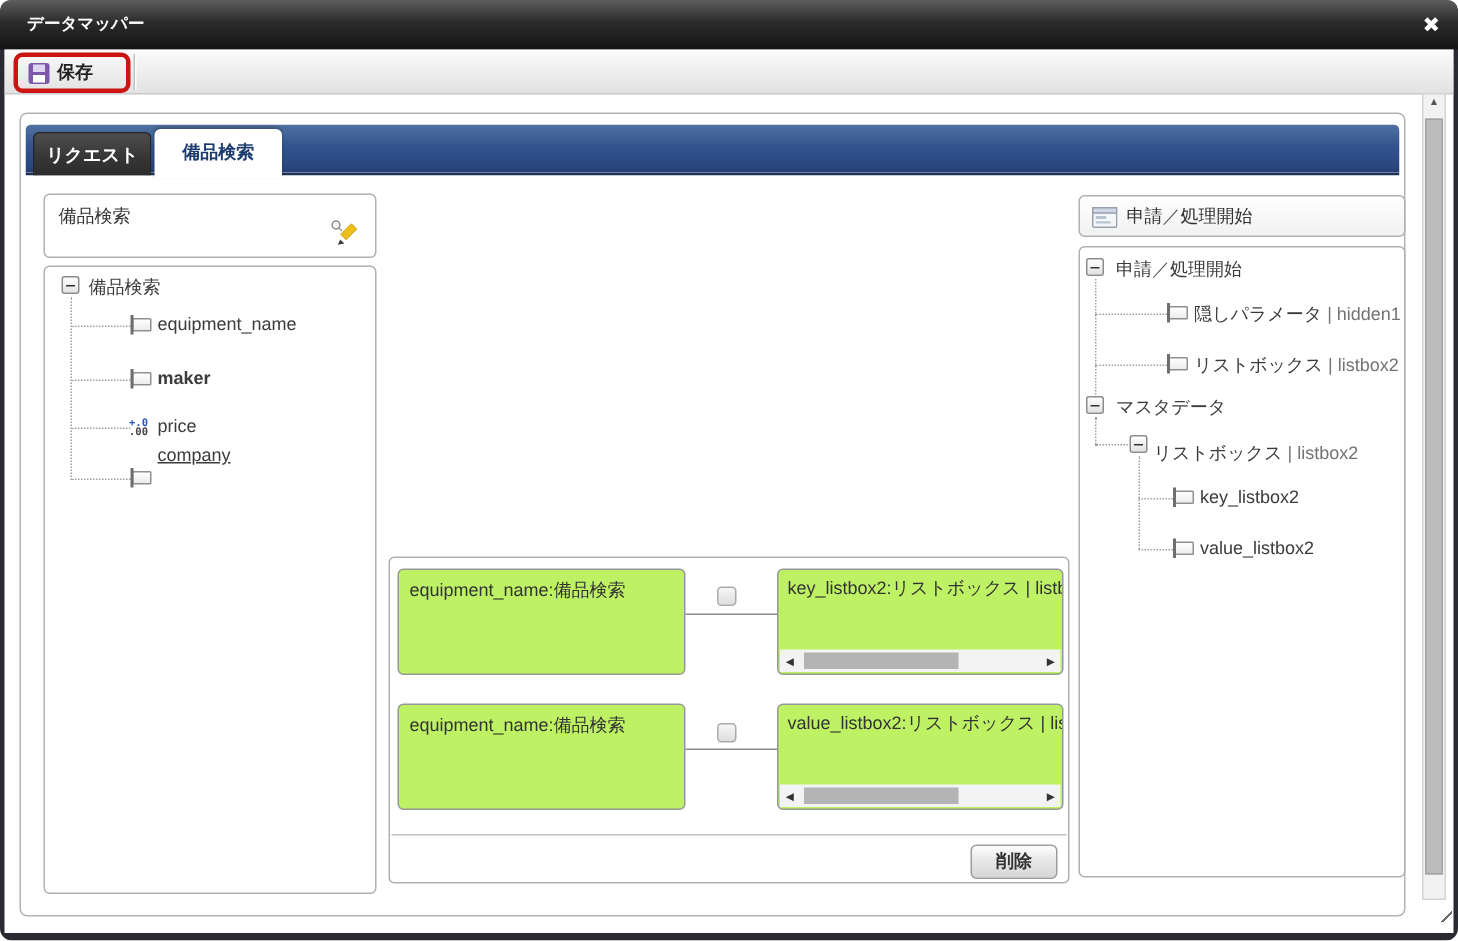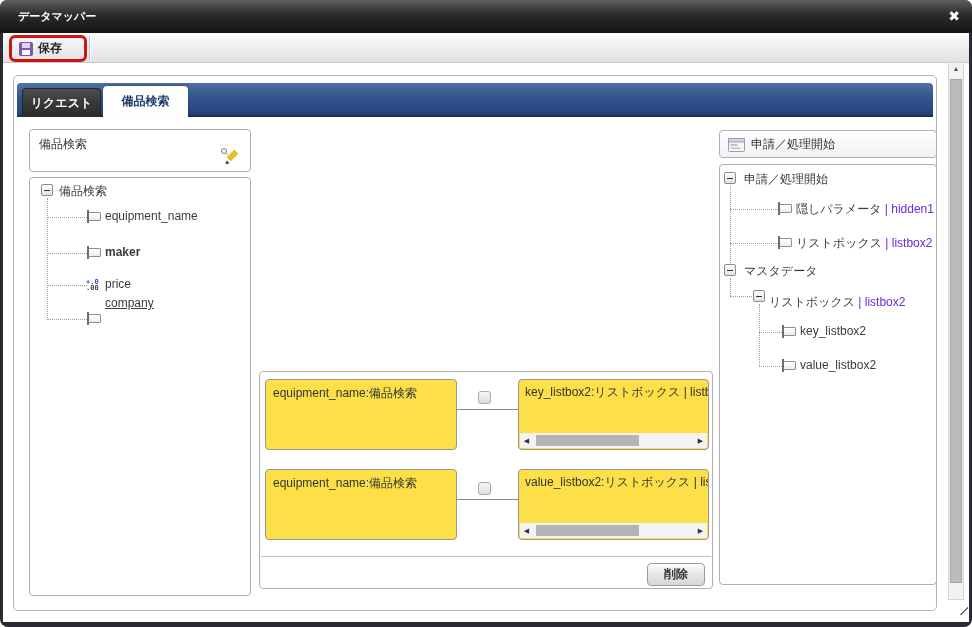--- a/index.html
+++ b/index.html
@@ -54,21 +54,21 @@
 
   .panel { position:absolute; border:1px solid #b0b0b0; border-radius:4px; background:#fff; }
 
   
   .src-box { left:15px; top:53px; width:222px; height:43px; }
   .src-text { position:absolute; left:9px; top:6px; font-size:12px; color:#333; }
   .edit-icon { position:absolute; right:10px; bottom:2px; cursor:pointer; }
   .left-tree { left:15px; top:101px; width:222px; height:419px; }
 
   .tree-label { position:absolute; font-size:12px; color:#3b3b3b; white-space:nowrap; cursor:default; }
-  .tree-suffix { color:#6d28d9; }
+  .tree-suffix { color:#737373; }
   .expander { position:absolute; width:12px; height:12px; border:1px solid #8b8b8b;
     background:linear-gradient(#fefefe,#e2e2e2); border-radius:2px; cursor:pointer; }
   .expander::after { content:""; position:absolute; left:2px; top:5px; width:6px;
     height:1px; background:#333; }
   .ifield { position:absolute; width:13px; height:9px; border:1px solid #8f8f8f;
     background:linear-gradient(#fff,#ececec); border-radius:1px; }
   .ifield::before { content:""; position:absolute; left:-2px; top:-3px; width:2px;
     height:13px; background:#6e6e6e; }
   .num-icon { position:absolute; font-family:"DejaVu Sans Mono",monospace;
     font-size:7px; line-height:6px; color:#444; font-weight:bold; }
@@ -90,21 +90,21 @@
   .expr-big { left:6px; top:139px; width:441px; height:66px; }
   .ui-btn { position:absolute; font-size:12px; font-weight:bold; color:#333;
     background:linear-gradient(#fefefe,#e8e8e8 45%,#d6d6d6); border:1px solid #9c9c9c;
     border-radius:4px; display:flex; align-items:center; justify-content:center; cursor:pointer; }
   .btn-add { left:318px; top:212px; width:57px; height:23px;
     border-color:#7aa9dc; box-shadow:0 0 5px rgba(100,160,225,0.95); }
   .btn-reset { left:381px; top:212px; width:59px; height:23px; }
 
   
   .map-panel { left:245px; top:295px; width:454px; height:218px; }
-  .map-box { position:absolute; border:1px solid #979797; border-radius:4px; background:#fde047;
+  .map-box { position:absolute; border:1px solid #979797; border-radius:4px; background:#bef264;
     font-size:12px; color:#333; padding:5px 7px; white-space:nowrap; overflow:hidden; }
   .map-src1 { left:5px; top:7px; width:192px; height:71px; }
   .map-src2 { left:5px; top:97px; width:192px; height:71px; }
   .map-tgt { padding:4px 6px; }
   .map-tgt1 { left:258px; top:7px; width:191px; height:71px; }
   .map-tgt2 { left:258px; top:97px; width:191px; height:71px; }
   .map-line { position:absolute; height:1px; background:#8a8a8a; }
   .line1 { left:197px; top:37px; width:61px; }
   .line2 { left:197px; top:127px; width:61px; }
   .mcheck { position:absolute; width:13px; height:13px; border:1px solid #a9a9a9;

